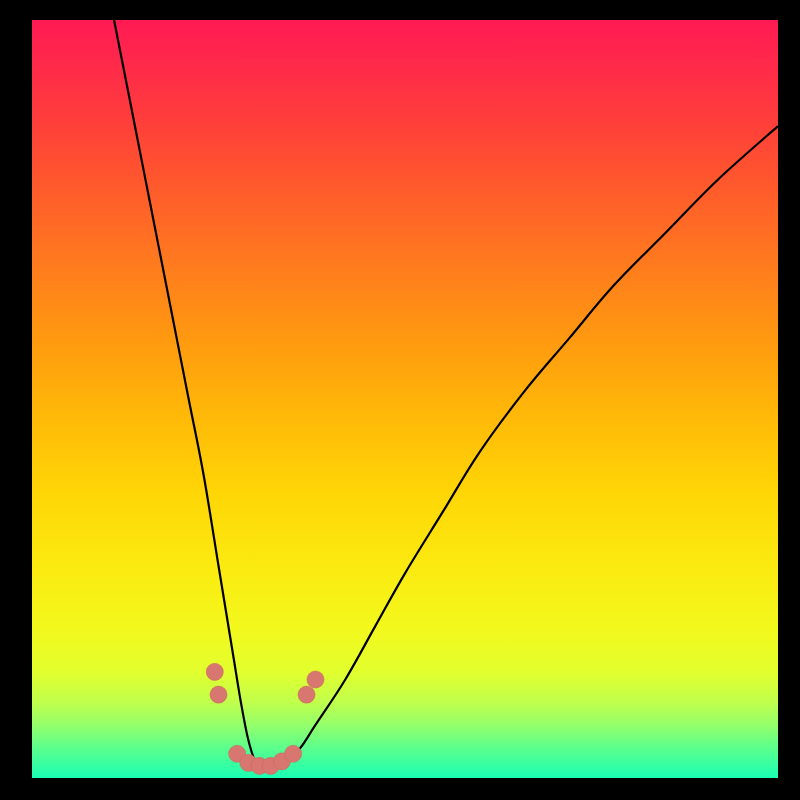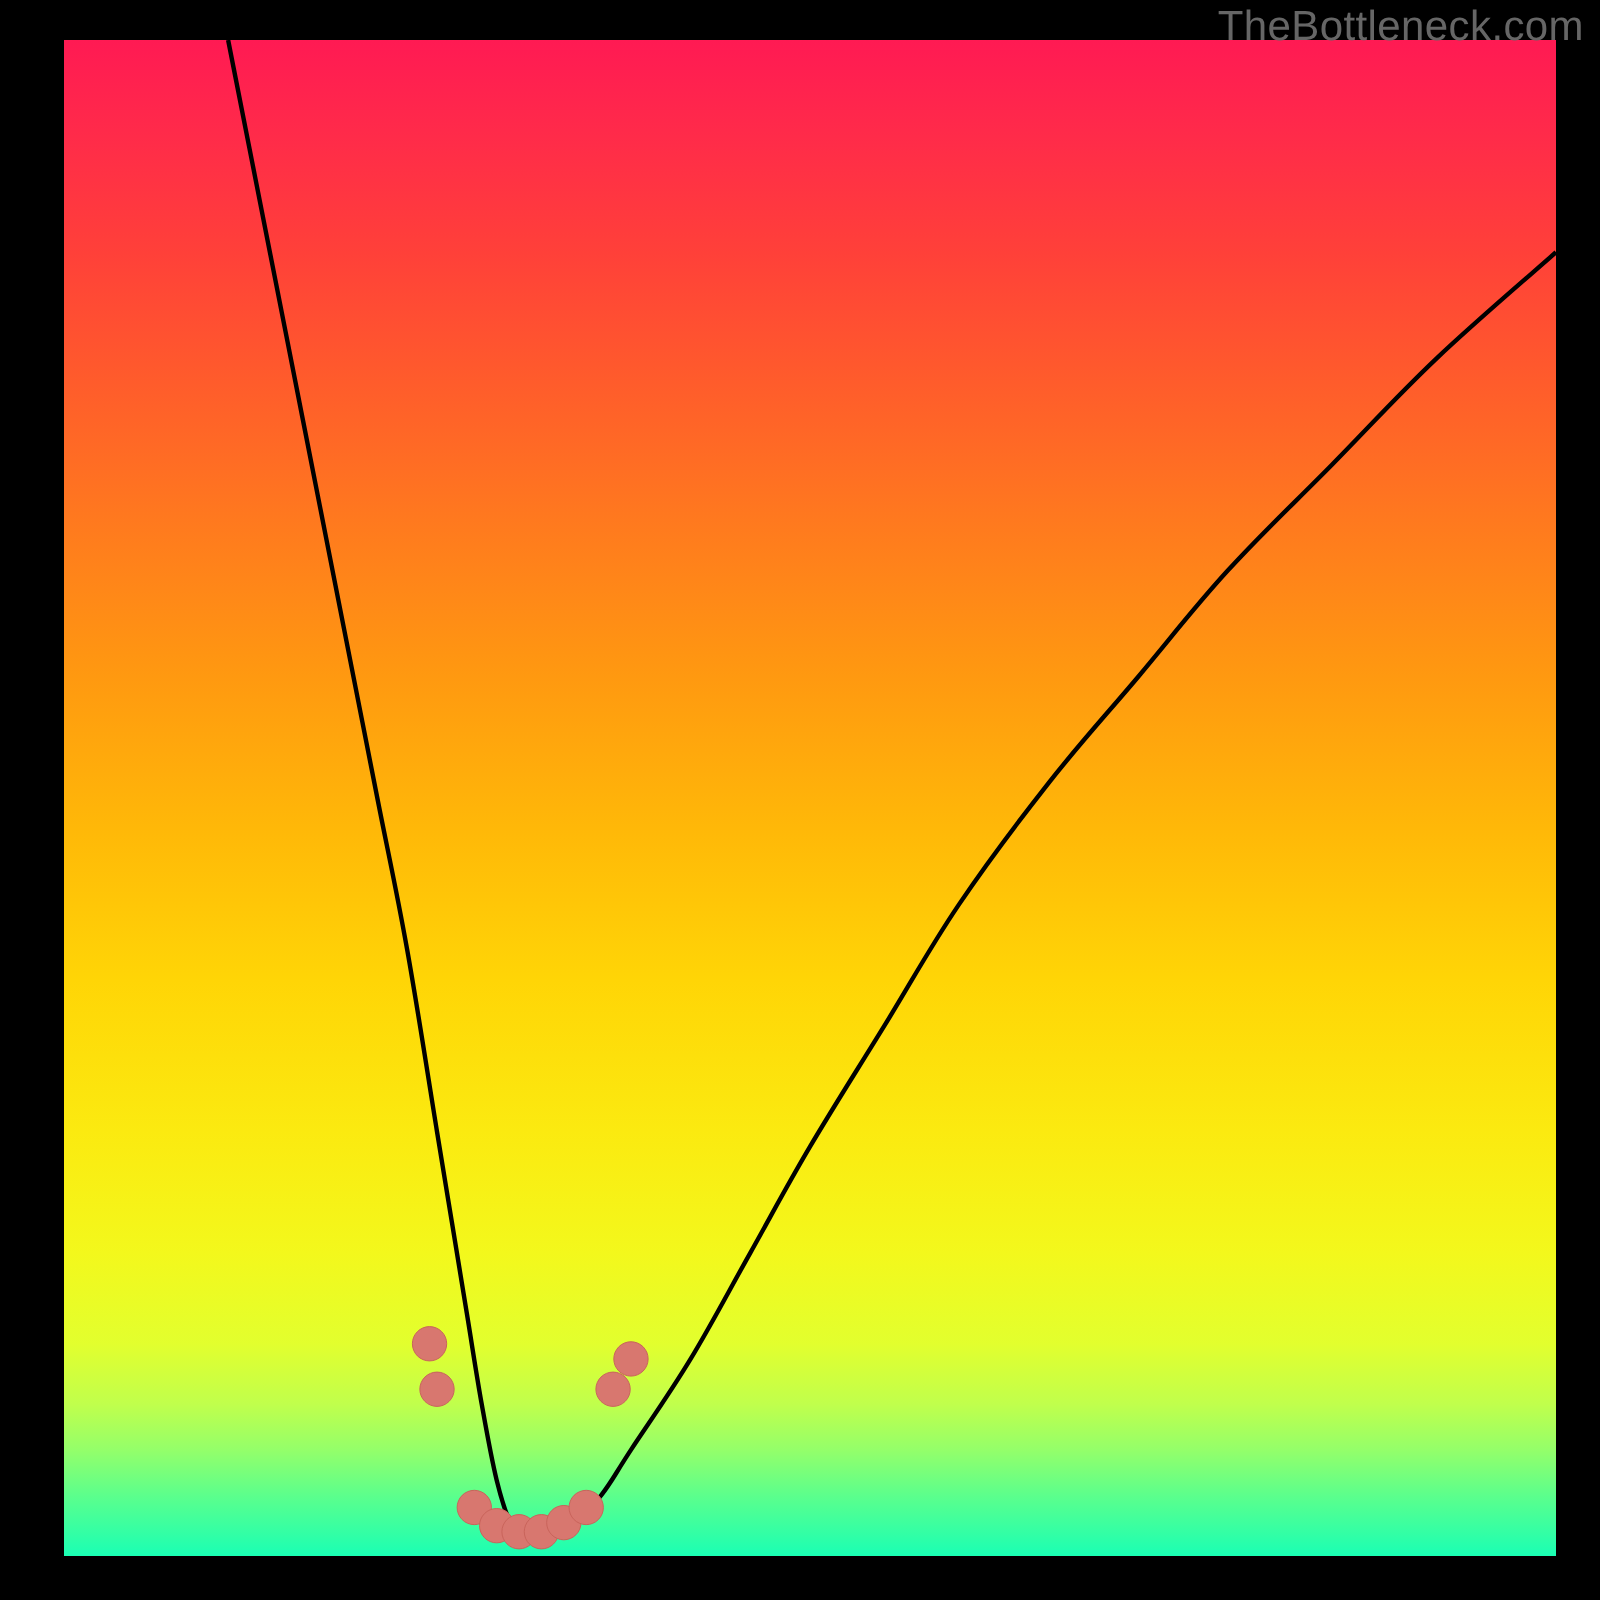--- a/index.html
+++ b/index.html
@@ -77,15 +77,14 @@
           <circle cx="238.72" cy="745.87" r="8.58" fill="#d8776f" stroke="#c9645b" stroke-width="0.5"></circle>
           <circle cx="249.91" cy="741.32" r="8.58" fill="#d8776f" stroke="#c9645b" stroke-width="0.5"></circle>
           <circle cx="261.10" cy="733.74" r="8.58" fill="#d8776f" stroke="#c9645b" stroke-width="0.5"></circle>
           <circle cx="274.53" cy="674.62" r="8.58" fill="#d8776f" stroke="#c9645b" stroke-width="0.5"></circle>
           <circle cx="283.48" cy="659.46" r="8.58" fill="#d8776f" stroke="#c9645b" stroke-width="0.5"></circle>
         </g>
     </svg>
 
   </div>
 
-  <div class="watermark">TheBottleneck.com</div>
 
 </div>
 
 </body></html>

